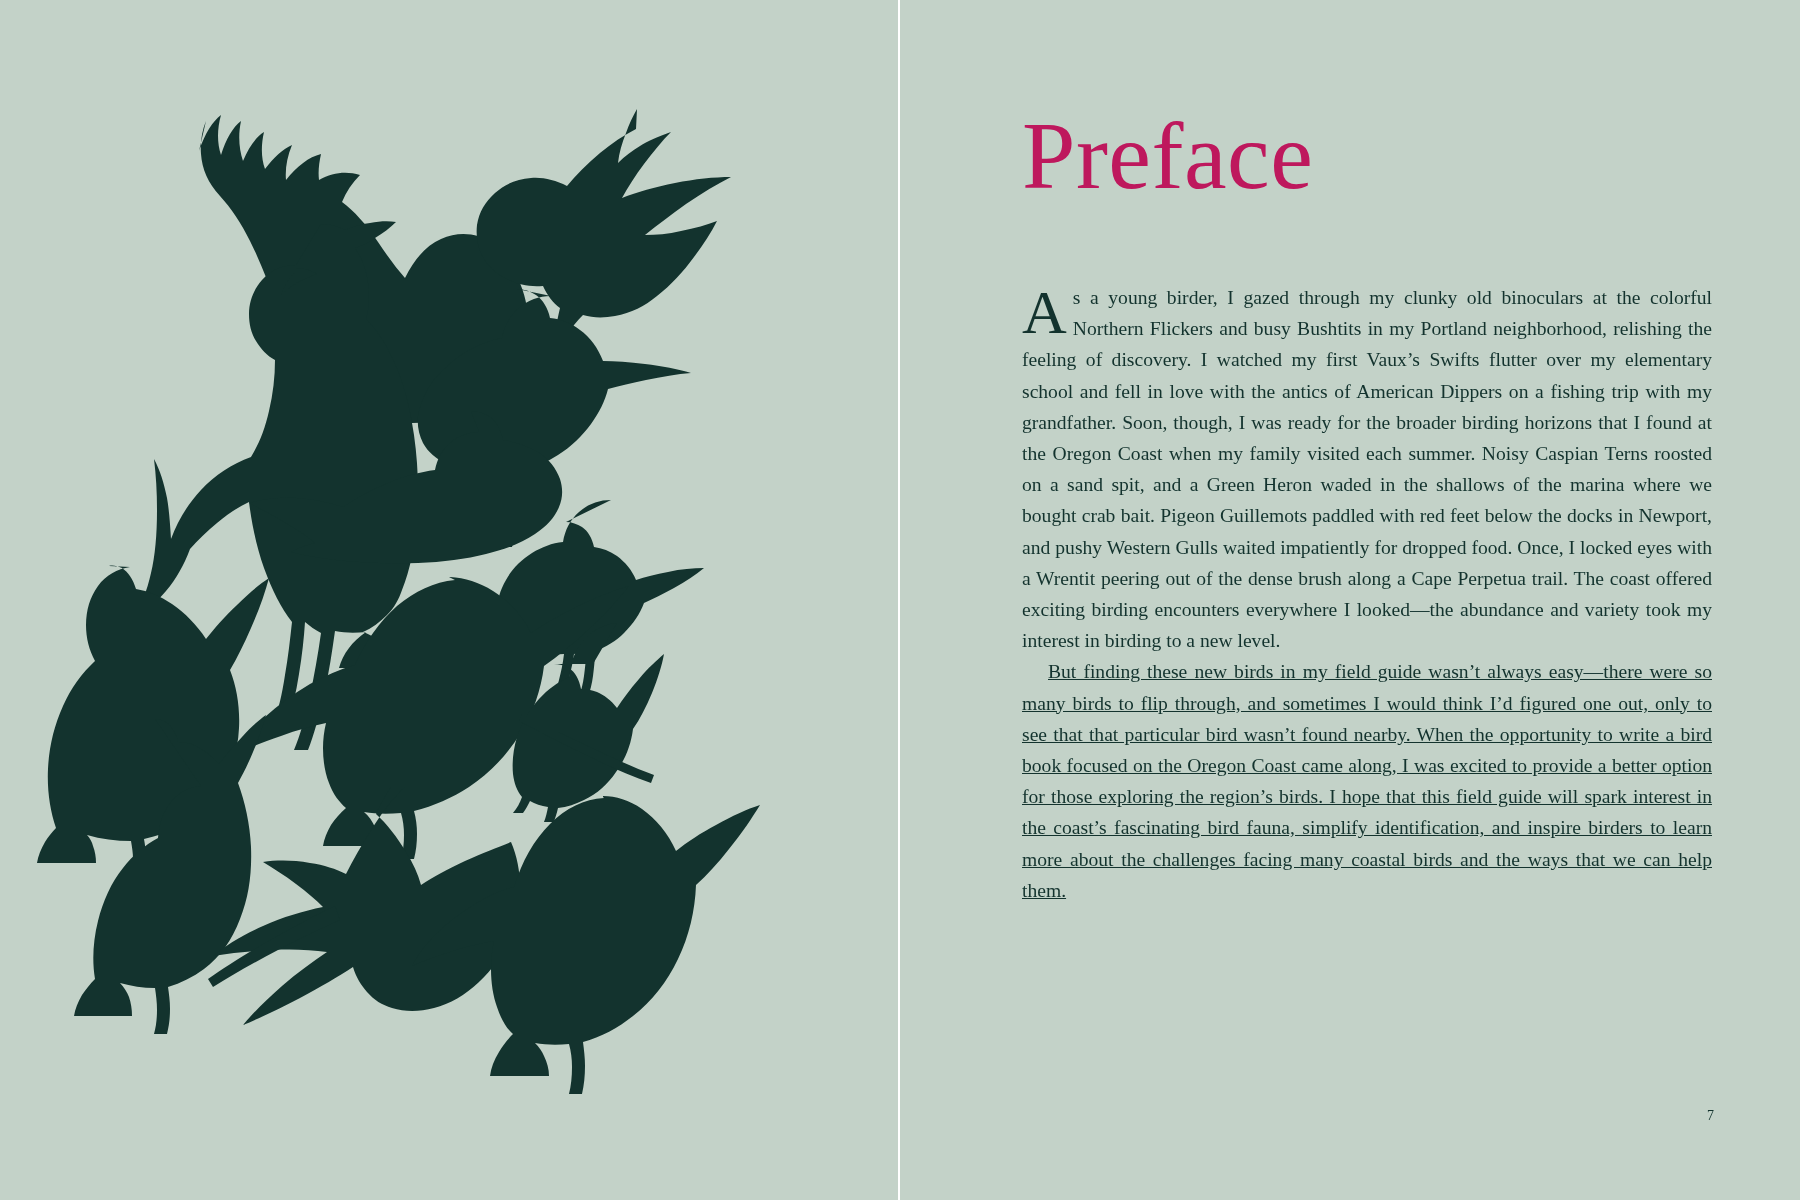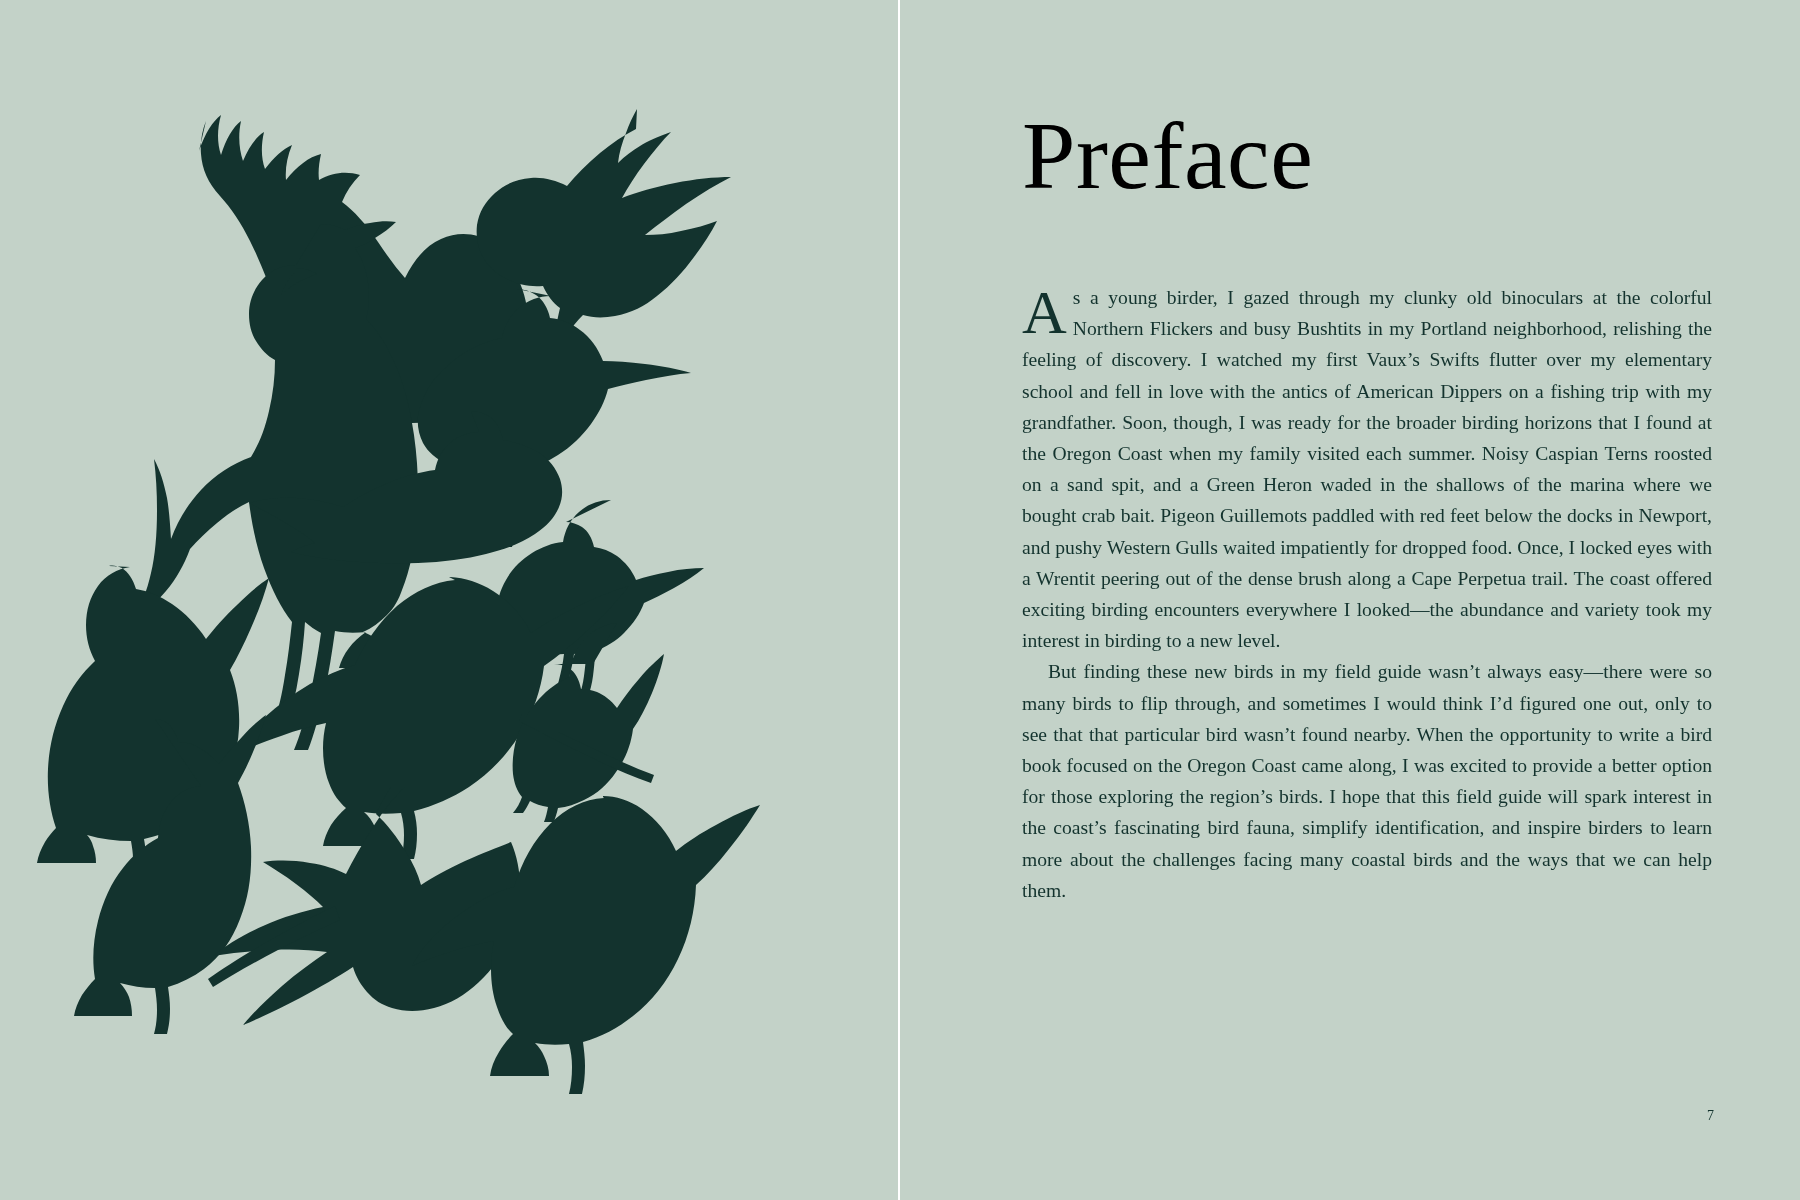--- a/index.html
+++ b/index.html
@@ -43,21 +43,21 @@
     height: 1200px;
   }
 
   
   .chapter-title {
     position: absolute;
     left: 122px;
     top: 108px;
     font-size: 96px;
     line-height: 1;
-    color: #000000;
+    color: #be185d;
     font-family: "Liberation Serif", serif;
     font-weight: normal;
     letter-spacing: 0.5px;
     margin: 0;
   }
   .body-col {
     position: absolute;
     left: 122px;
     top: 282px;
     width: 690px;
@@ -65,20 +65,21 @@
     font-size: 19.6px;
     line-height: 31.2px;
     text-align: justify;
     font-family: "Liberation Serif", serif;
   }
   .body-col p {
     margin: 0;
   }
   .body-col p + p {
     text-indent: 26px;
+    text-decoration: underline;
   }
   .dropcap-para {
     position: relative;
     min-height: 62px;
   }
   .dropcap {
     float: left;
     font-size: 62px;
     line-height: 52px;
     padding: 4px 6px 0 0;

